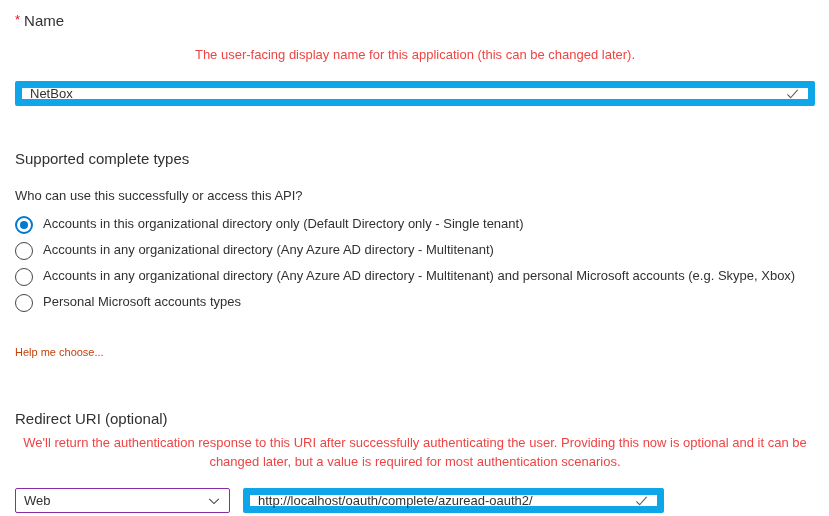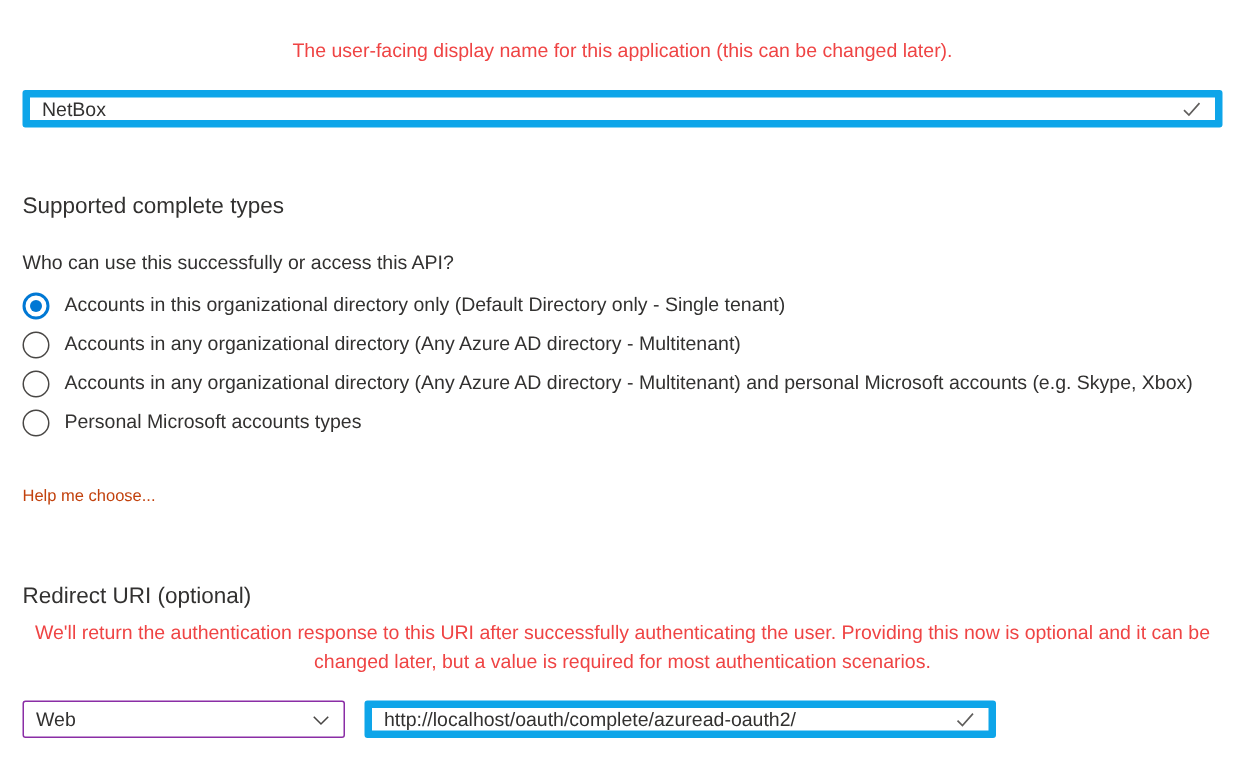--- a/index.html
+++ b/index.html
@@ -26,21 +26,21 @@
     color: #ef4444;
     max-width: 800px;
     text-align: center;
   }
 
   .name-desc { margin-top: 14px; }
 
   .text-field {
     position: relative;
     height: 25px;
-    border: 5px solid #0ea5e9;
+    border: 7px solid #0ea5e9;
     border-radius: 2px;
     background: #ffffff;
     display: flex;
     align-items: center;
   }
   .text-field input {
     border: none; outline: none;
     background: transparent;
     font-family: "Liberation Sans", sans-serif;
     font-size: 13px;
@@ -134,20 +134,21 @@
     pointer-events: none;
   }
   .uri-field { width: 421px; }
 </style>
 </head>
 <body>
 
 <div class="page">
 
   
+  <div class="section-title"><span class="required-marker">*</span><span>Name</span></div>
 
   <div class="desc name-desc">The user-facing display name for this application (this can be changed later).</div>
 
   <div class="text-field name-field">
     <input type="text" value="NetBox" style="">
     <svg class="valid-check" viewBox="0 0 16 16">
       <path d="M2.5 8.5 L6 12 L13.5 3.5" fill="none" stroke="#605e5c" stroke-width="1.2"></path>
     </svg>
   </div>
 

